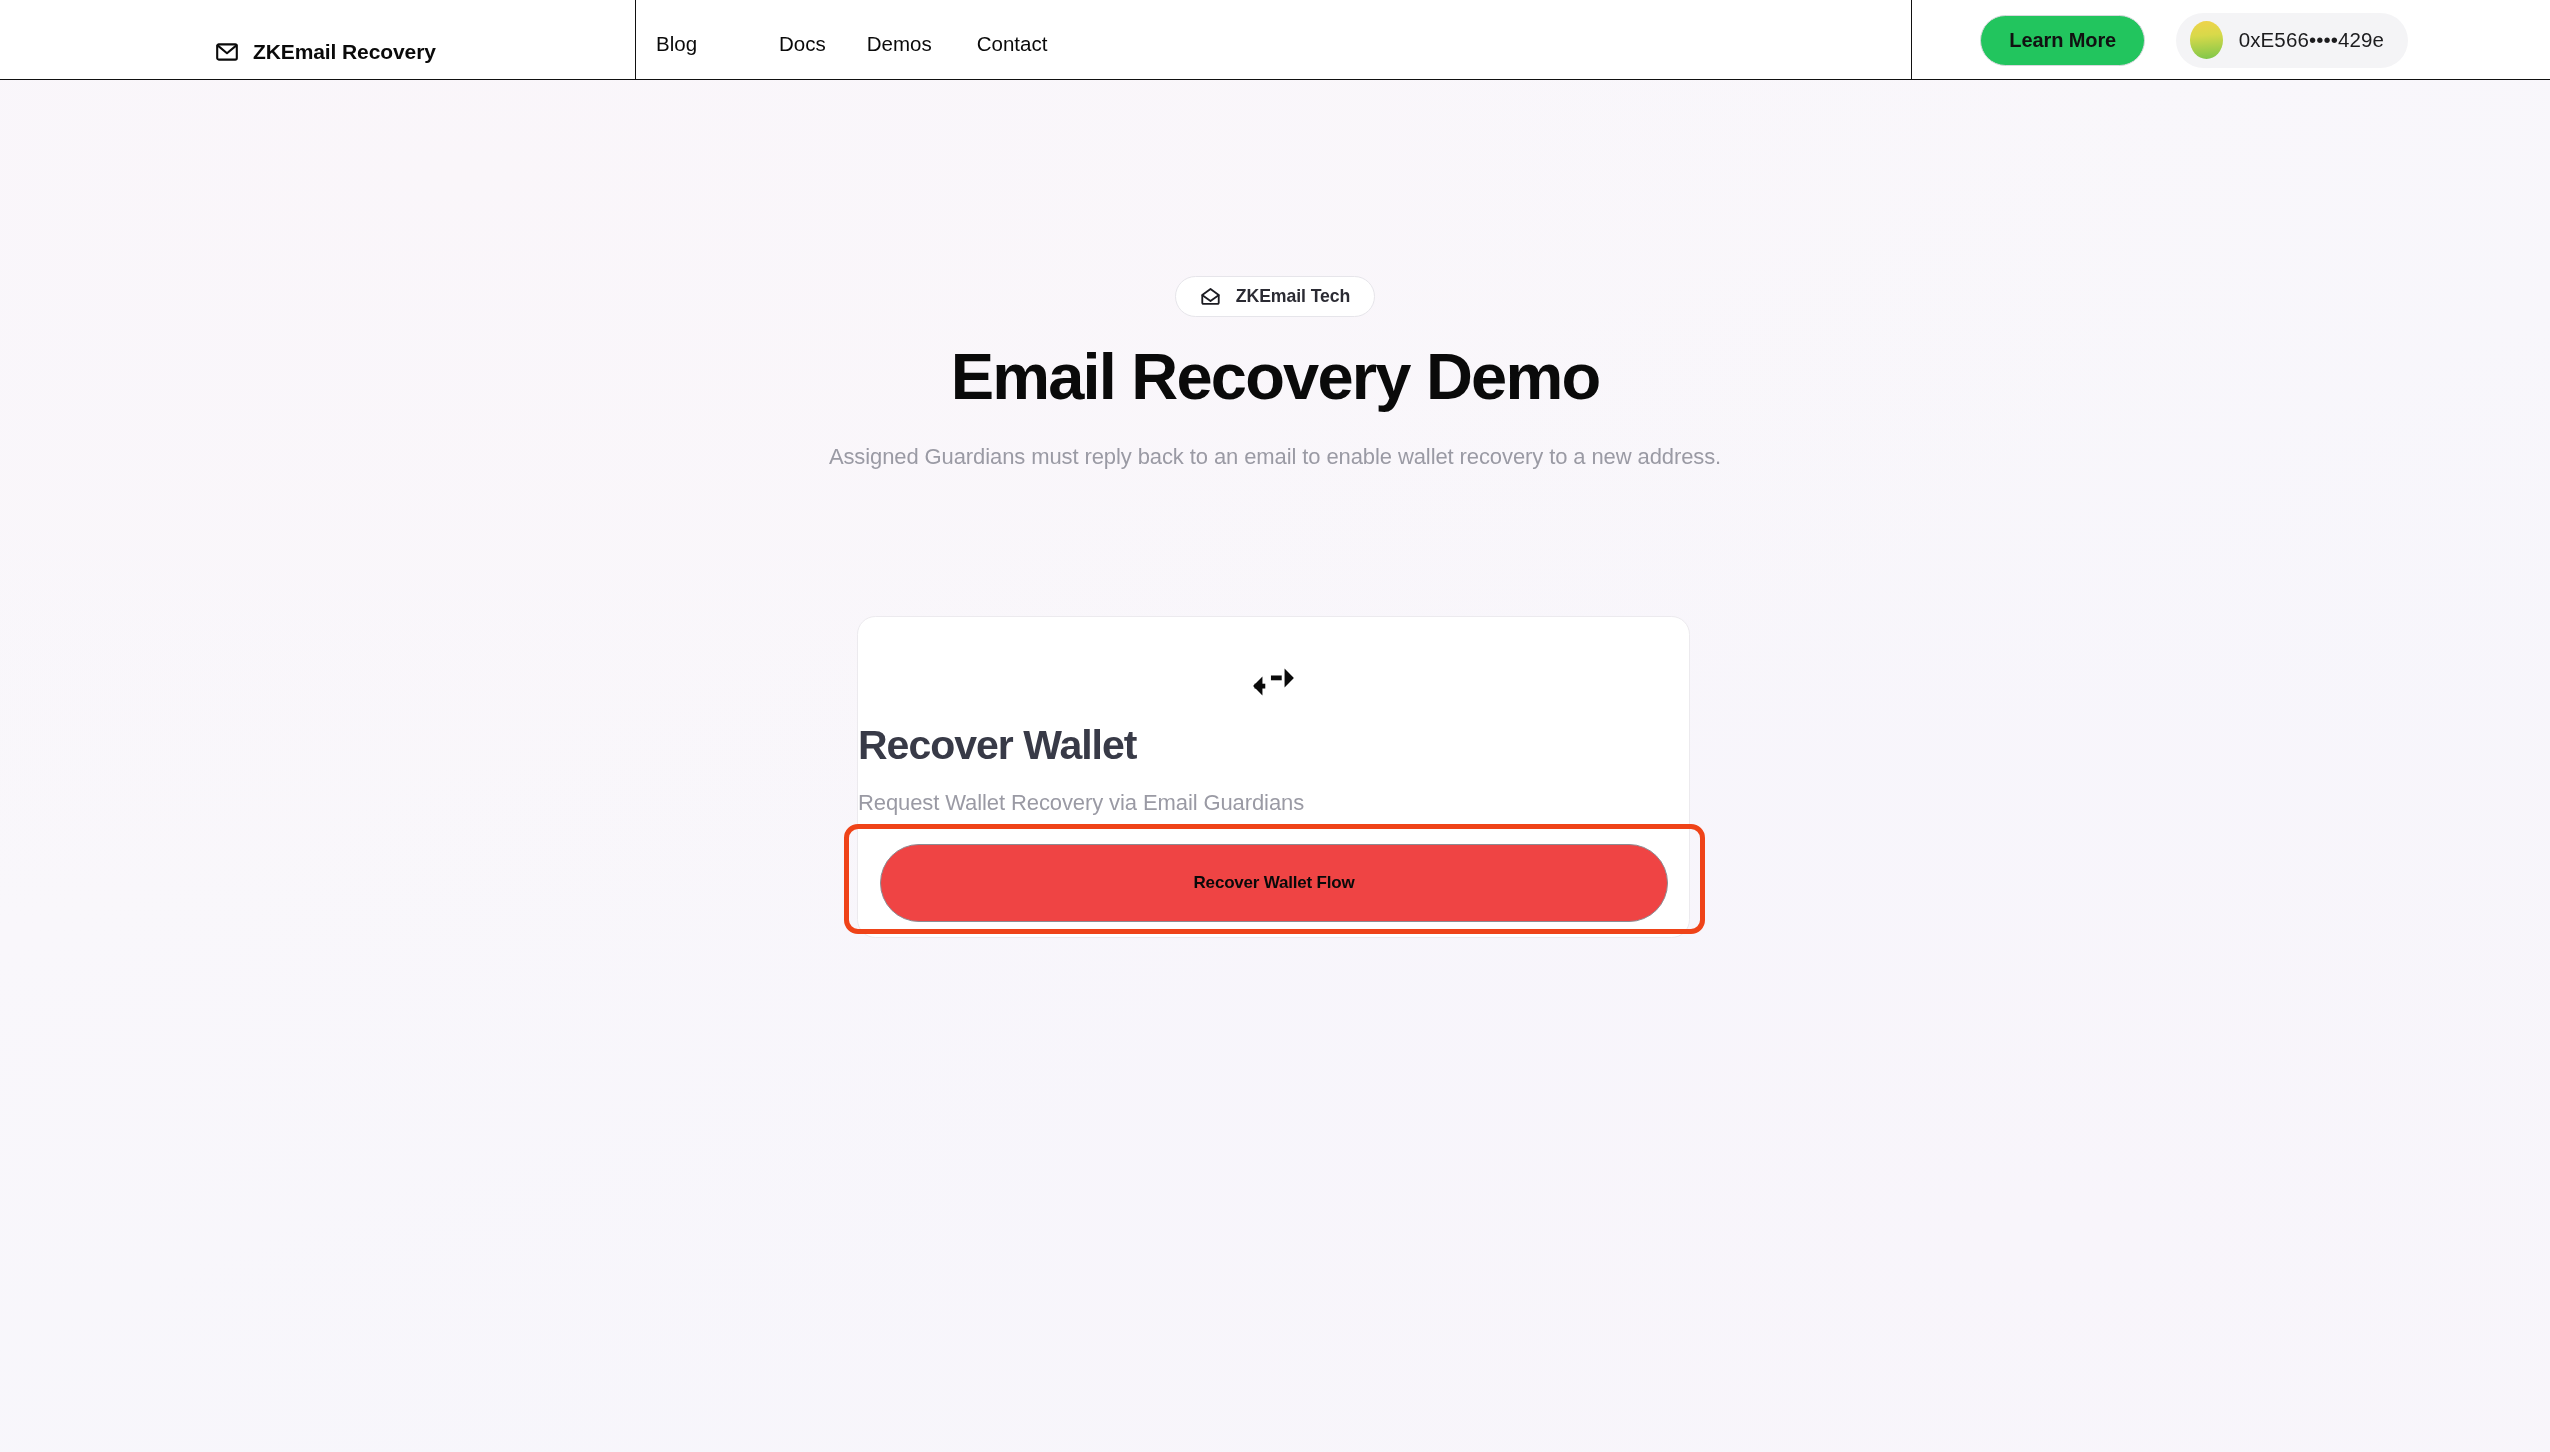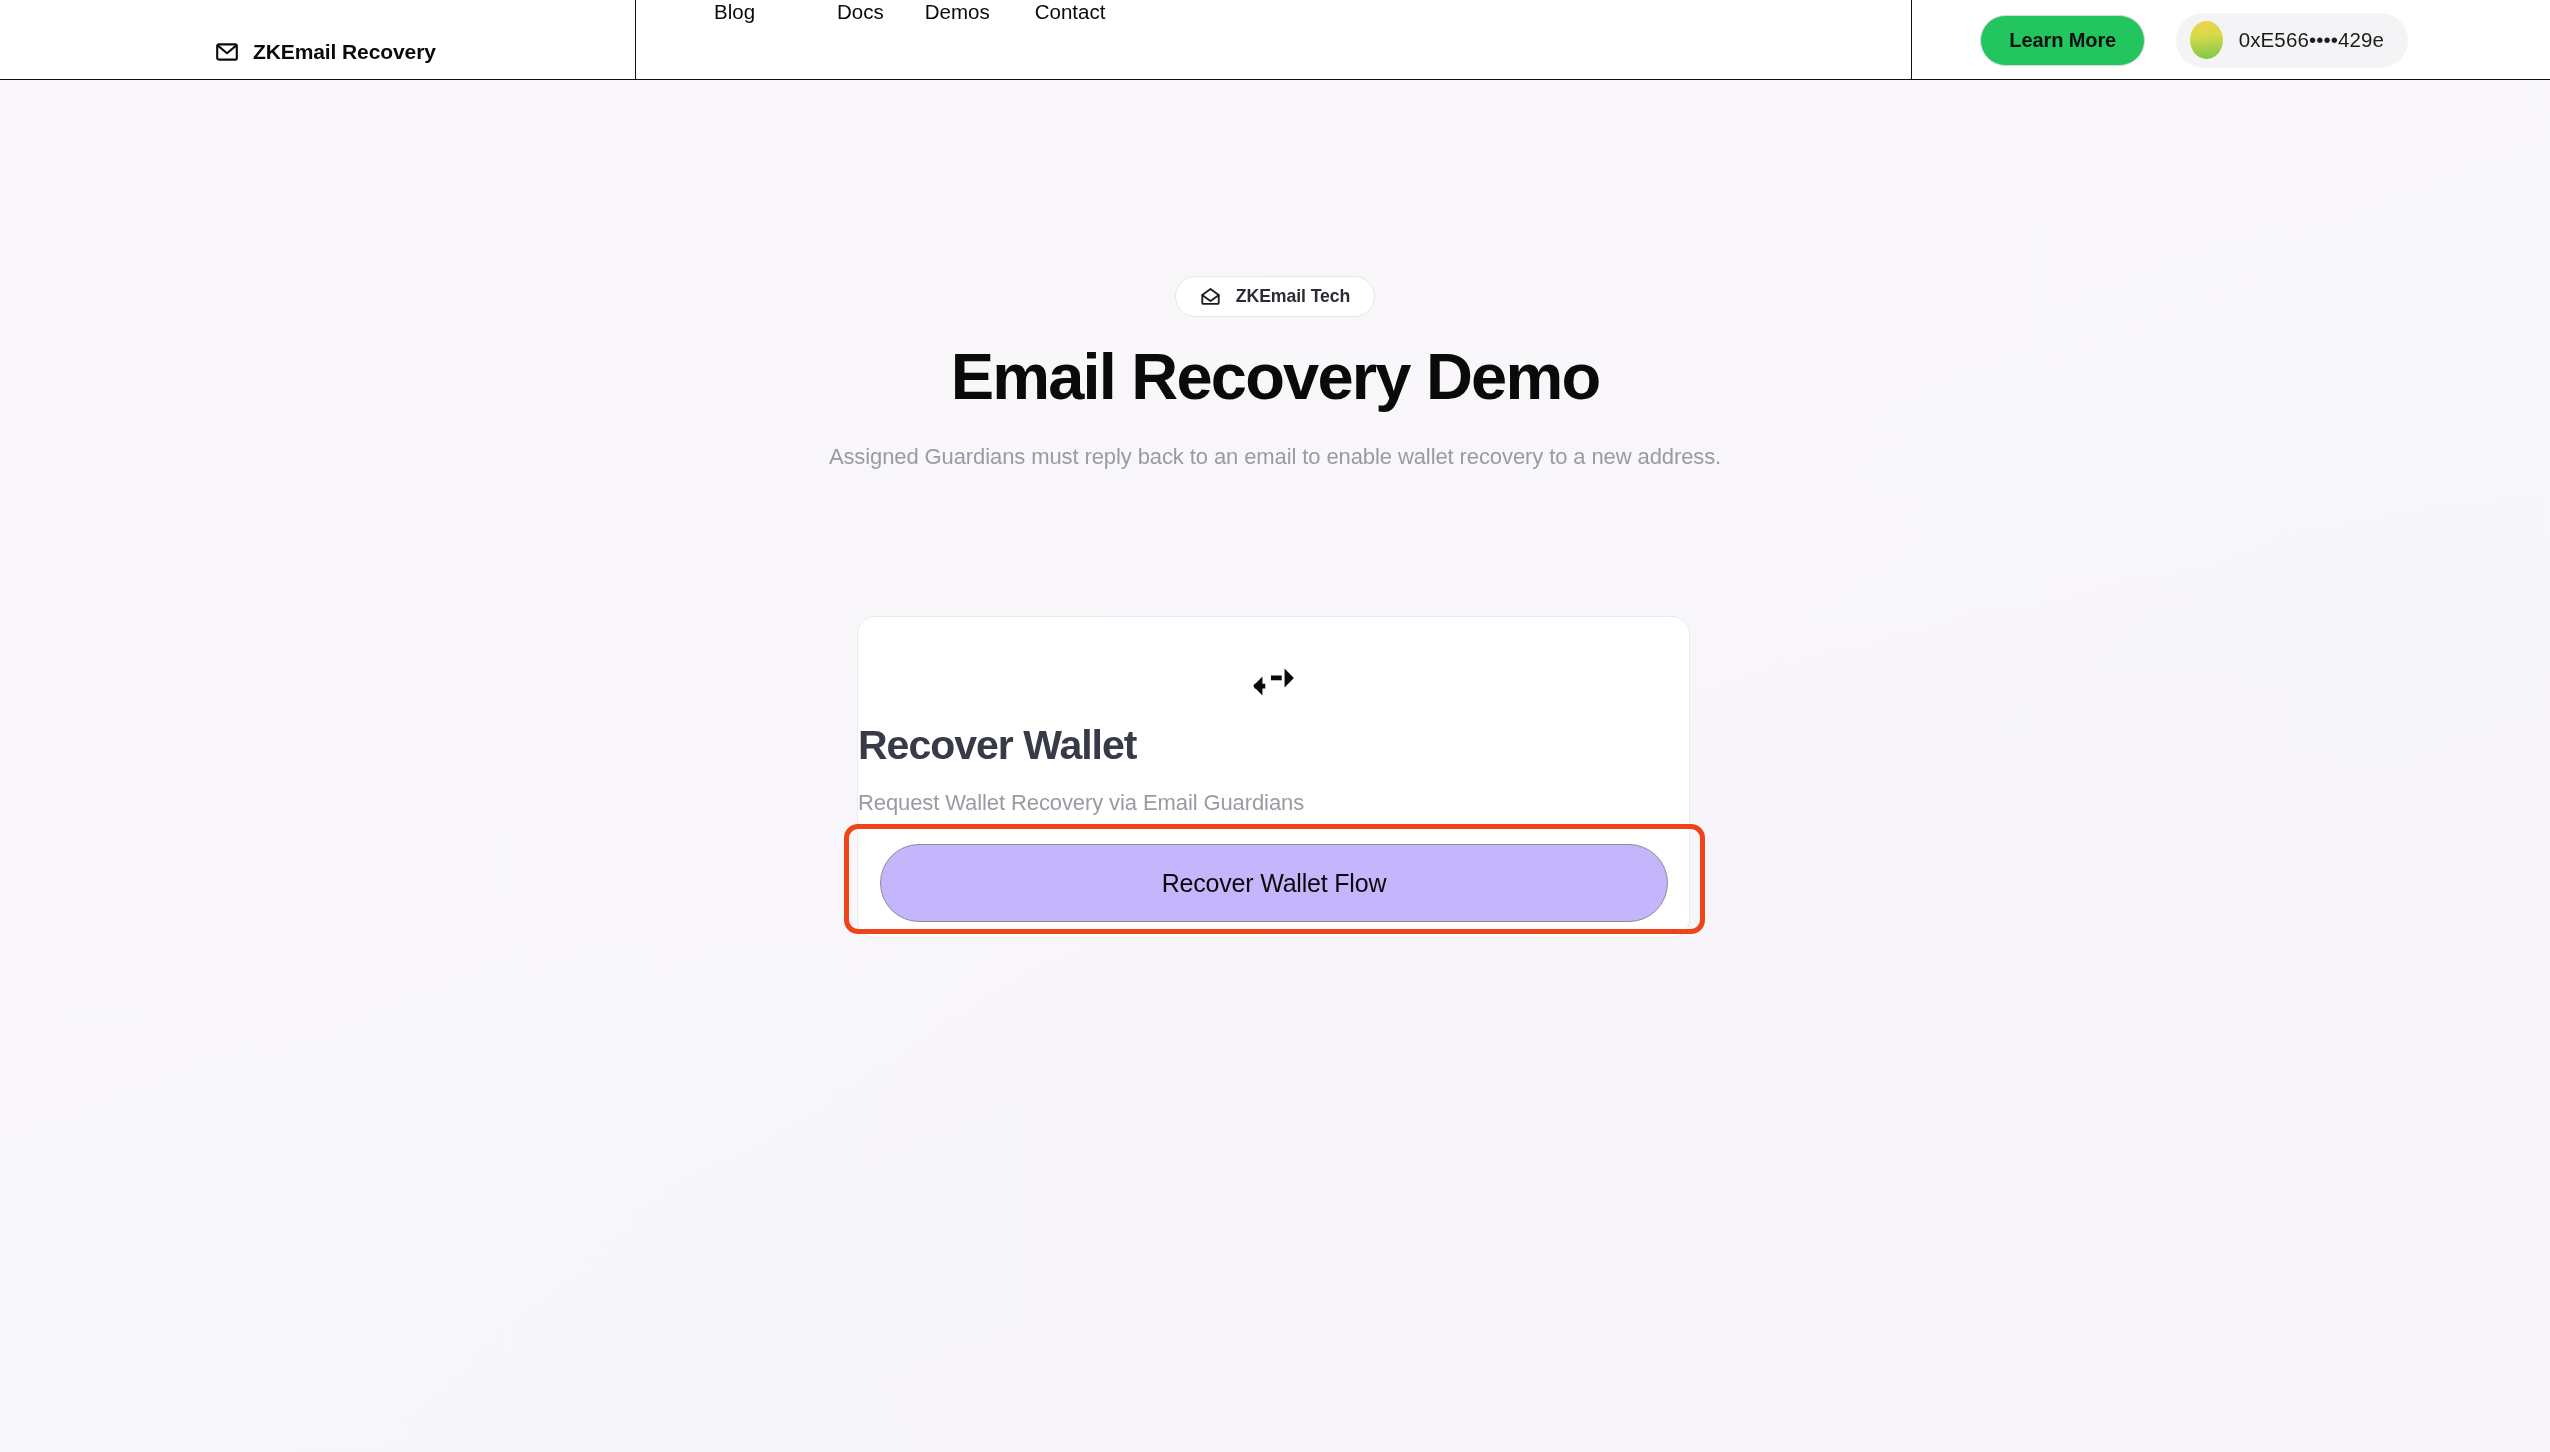--- a/index.html
+++ b/index.html
@@ -64,25 +64,25 @@
   .brand-label {
     font-size: 21px;
     font-weight: 600;
     color: #0a0a0a;
     letter-spacing: -0.1px;
     white-space: nowrap;
   }
 
   .nav {
     position: absolute;
-    left: 714px;
+    left: 656px;
     top: 0;
     height: 88px;
     display: flex;
-    align-items: flex-start;
+    align-items: center;
   }
   .nav-link {
     font-size: 20.5px;
     font-weight: 500;
     color: #0a0a0a;
     white-space: nowrap;
     text-decoration: none;
     cursor: pointer;
   }
   .nav-link.l0 { margin-right: 82px; }
@@ -259,29 +259,29 @@
     color: #9a9aa4;
     letter-spacing: -0.1px;
   }
 
   .card-cta {
     position: absolute;
     left: 22px;
     top: 227px;
     width: 788px;
     height: 78px;
-    background: #c4b5fd;
+    background: #ef4444;
     border: 1.4px solid #8c8c93;
     border-radius: 39px;
     box-sizing: border-box;
     display: flex;
     align-items: center;
     justify-content: center;
-    font-size: 25px;
-    font-weight: 400;
+    font-size: 17px;
+    font-weight: 700;
     color: #0a0a0a;
     letter-spacing: -0.2px;
     cursor: pointer;
     white-space: nowrap;
   }
 
   
   .annotation {
     position: absolute;
     left: 844px;

